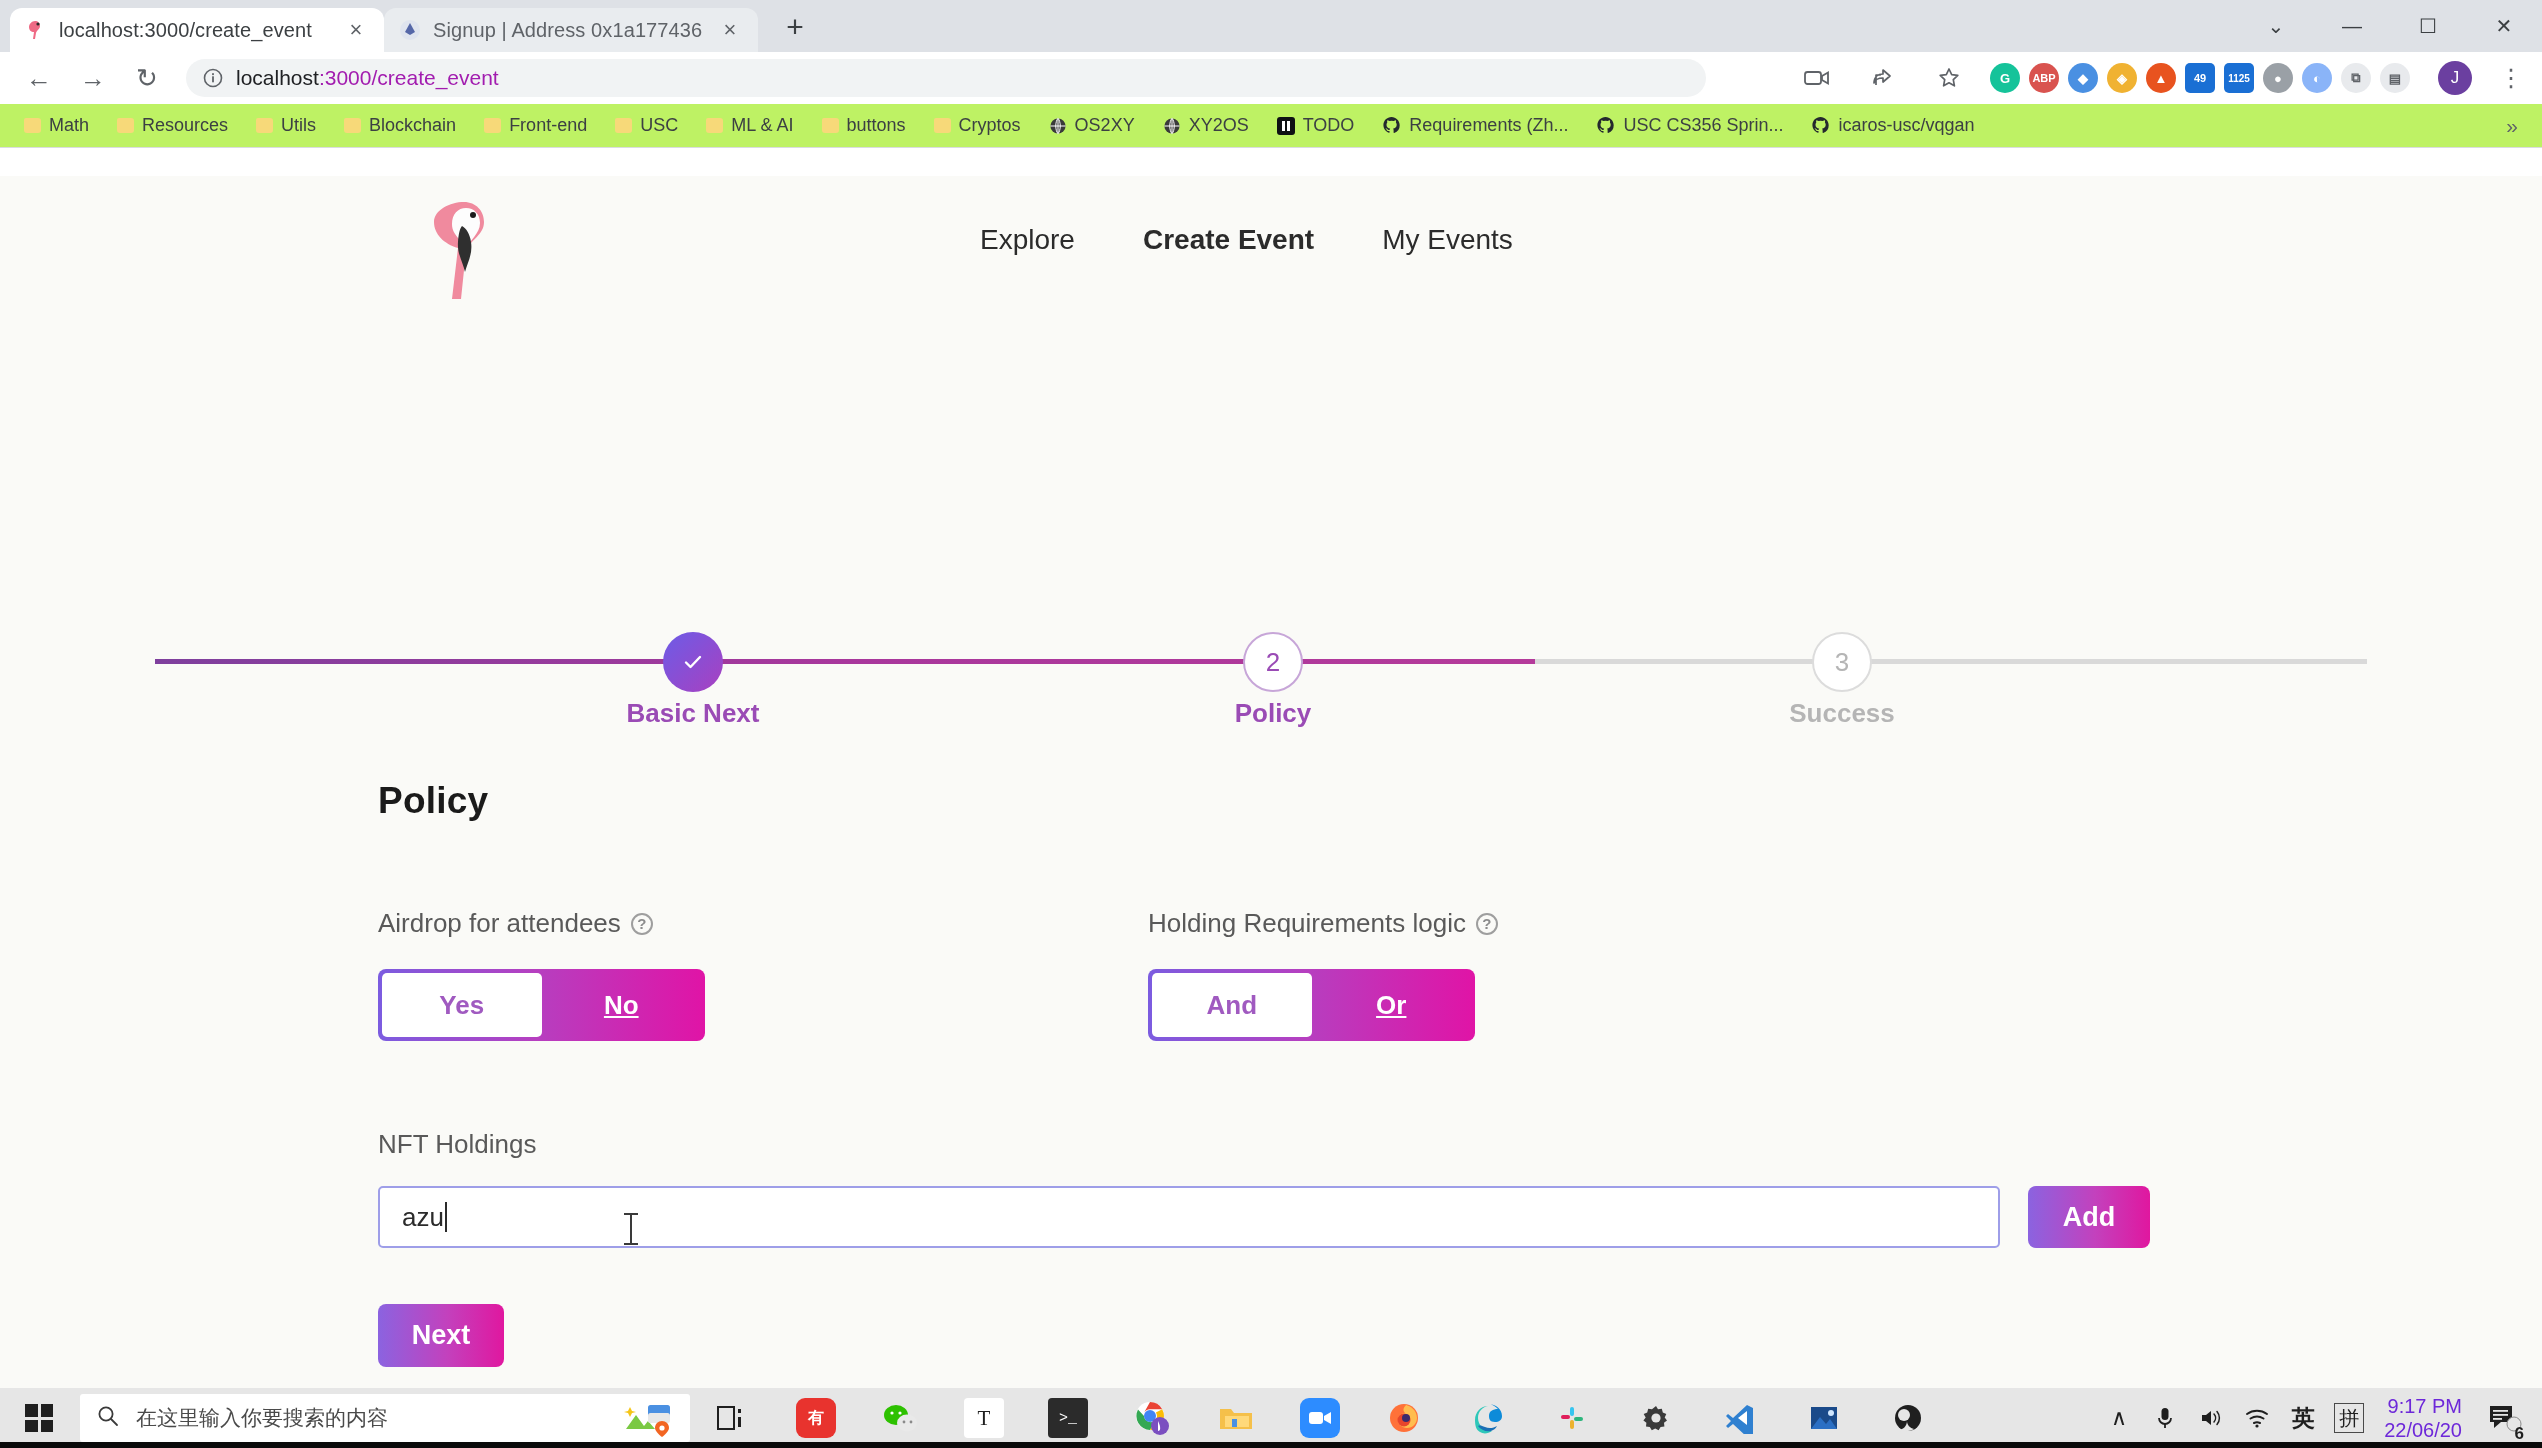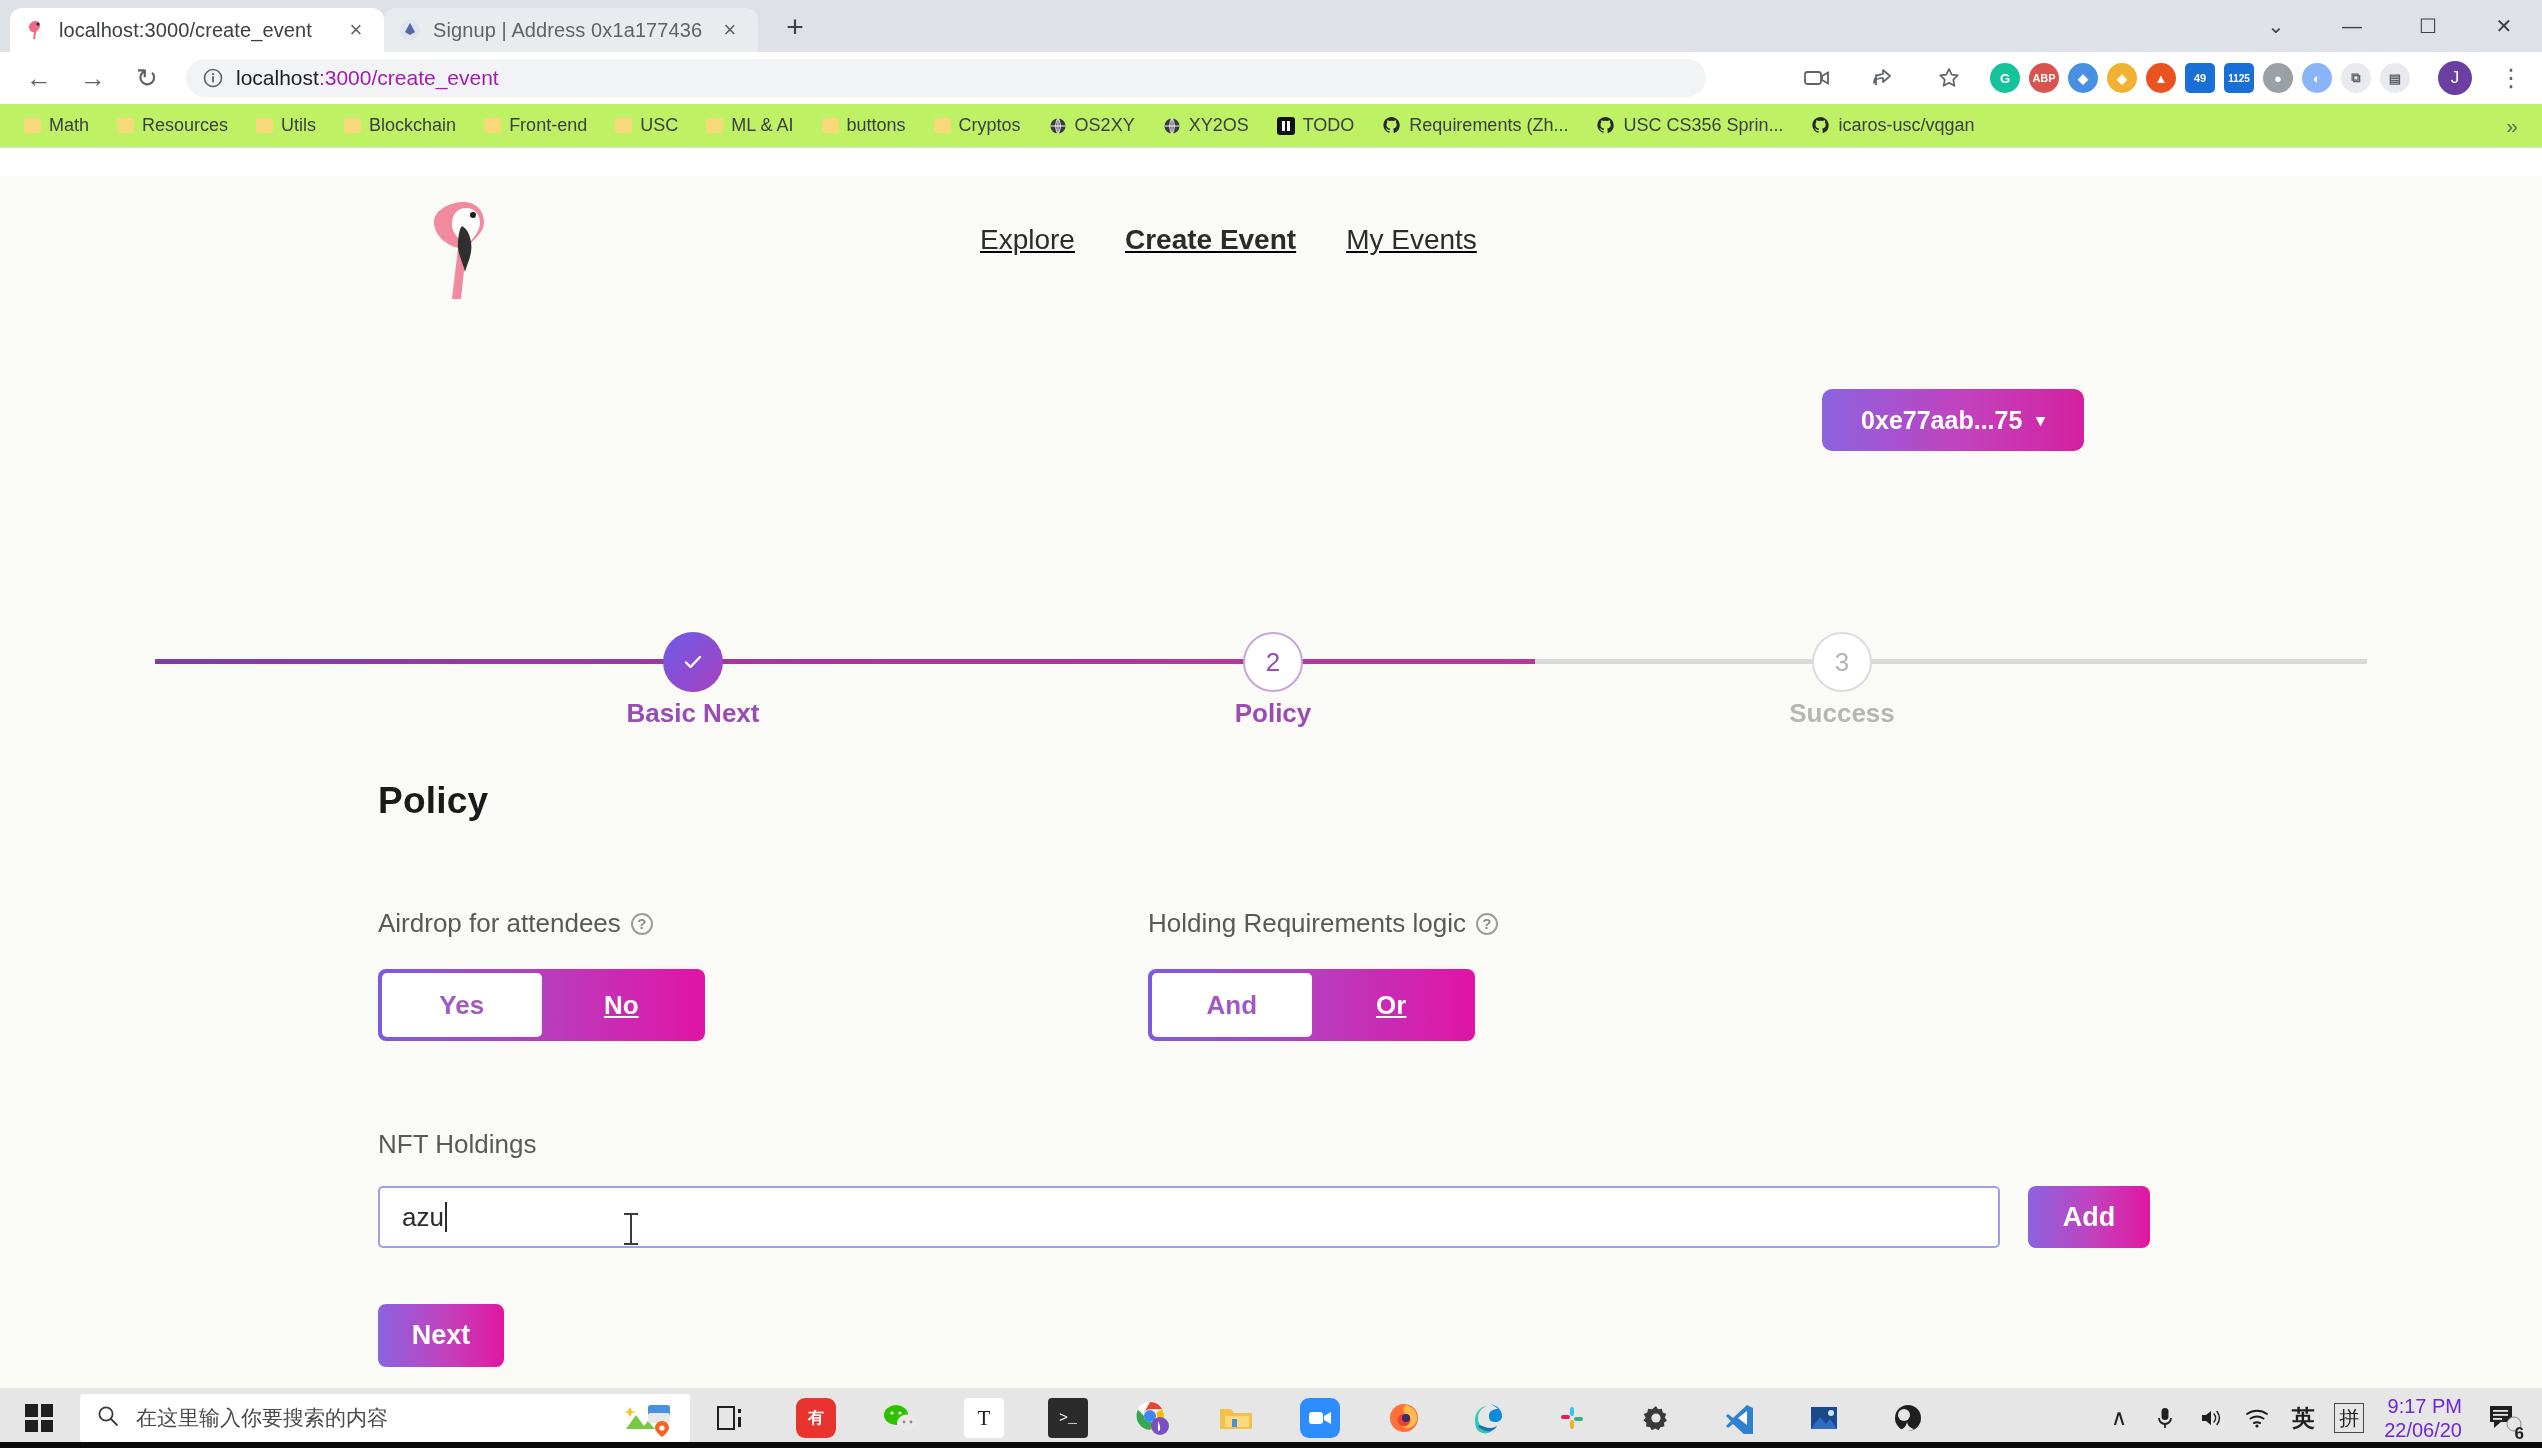--- a/index.html
+++ b/index.html
@@ -97,21 +97,21 @@
   .page {
     position: absolute; left: 0; top: 176px; width: 2542px; height: 1212px;
     background: #fafaf7; overflow: hidden;
   }
   .site-header {
     height: 130px; display:flex; align-items:center; position: relative;
   }
   .logo { position:absolute; left: 420px; top: 20px; width: 80px; height: 105px; }
   .nav {
     position: absolute; left: 980px; top: 48px;
-    display:flex; align-items:center; gap: 50px; text-decoration: underline;
+    display:flex; align-items:center; gap: 68px;
   }
   .nav a { font-size: 28px; color: #2b2b2b; text-decoration: none; }
   .nav a.current { font-weight: bold; }
   .wallet {
     position: absolute; left: 1822px; top: 213px; width: 262px; height: 62px;
     border-radius: 10px; display:flex; align-items:center; justify-content:center; gap:14px;
     background: linear-gradient(90deg, #8b63e0 0%, #c341bd 55%, #d4219f 100%);
     color:#fff; font-size: 25px; font-weight: 700;
   }
   .wallet .caret { font-size: 17px; }
@@ -404,24 +404,20 @@
           <path d="M44 6c12 0 20 9 20 20 0 13-13 17-18 29l-5 48h-9l6-51C24 48 14 38 14 26 14 14 30 6 44 6z" fill="#f08a9e"></path>
           <path d="M46 12c8 0 14 6 14 15 0 11-11 17-14 27-3-10-14-14-14-26 0-10 6-16 14-16z" fill="#fdfdfd"></path>
           <path d="M42 30c4 2 8 8 9 16 2 12-4 22-6 30-2-10-8-18-7-30 .5-8 2-14 4-16z" fill="#2f2f2f"></path>
           <circle cx="53" cy="19" r="3" fill="#1c1c1c"></circle>
         </svg>
       </div>
       <div class="nav">
         <a href="#">Explore</a>
         <a href="#" class="current">Create Event</a>
         <a href="#">My Events</a>
-      </div>
-      <div class="wallet">
-        <span>0xe77aab...75</span>
-        <span class="caret">▾</span>
       </div>
     </div>
 
     <div>
       <div class="track"></div>
       <div class="track-fill"></div>
 
       <div class="step done" style="left:663px">
         <div class="circ">
           <svg width="26" height="26" viewBox="0 0 26 26">

